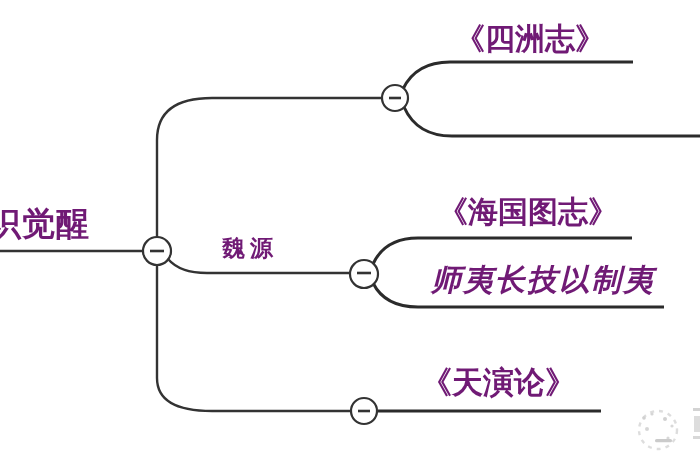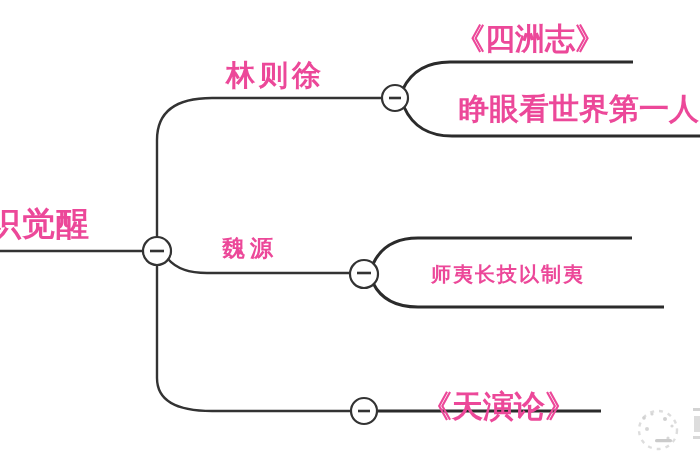--- a/index.html
+++ b/index.html
@@ -11,35 +11,35 @@
     overflow: hidden;
     font-family: "Liberation Sans", sans-serif;
   }
   #connector-svg {
     position: absolute;
     left: 0; top: 0;
     width: 700px; height: 470px;
   }
   .node-label {
     position: absolute;
-    color: #ec4899;
+    color: #701a75;
     font-weight: 600;
     white-space: nowrap;
     line-height: 1.1;
     user-select: none;
   }
   .lbl-root   { left: -12px; top: 206px; font-size: 33px; letter-spacing: 1px; }
   .lbl-b1     { left: 226px; top: 60px;  font-size: 29px; letter-spacing: 4px; }
   .lbl-b1c1   { left: 455px; top: 22px;  font-size: 30px; }
   .lbl-b1c2   { left: 459px; top: 92px;  font-size: 30px; }
   .lbl-b2     { left: 222px; top: 236px; font-size: 23px; letter-spacing: 5px; }
   .lbl-b2c1   { left: 438px; top: 195px; font-size: 30px; }
-  .lbl-b2c2   { left: 431px; top: 263px; font-size: 20px; letter-spacing: 2px; }
+  .lbl-b2c2   { left: 431px; top: 263px; font-size: 30px; letter-spacing: 2px; font-style: italic; }
   .lbl-b3     { left: 223px; top: 371px; font-size: 31px; letter-spacing: 5px; }
-  .lbl-b3c1   { left: 421px; top: 366px; font-size: 31px; margin-top: 24px; }
+  .lbl-b3c1   { left: 421px; top: 366px; font-size: 31px; }
   .connector  { fill: none; stroke: #333333; stroke-width: 2.4px; }
   .child-line { fill: none; stroke: #2b2b2b; stroke-width: 3px; }
   .collapse-circle { fill: #ffffff; stroke: #333333; stroke-width: 2.2px; cursor: pointer; }
   .minus-dash { stroke: #333333; stroke-width: 2.6px; }
   .wm { opacity: 0.85; }
 </style>
 </head>
 <body>
 
 <div id="screen">
@@ -89,22 +89,21 @@
       <circle cx="668" cy="438" r="1.6" fill="#d2d2d2"></circle>
       <rect x="655" y="439" width="17" height="3.2" rx="1.5" fill="#c2c2c2"></rect>
       <rect x="693" y="408" width="7" height="3" fill="#cccccc"></rect>
       <rect x="694" y="416" width="6" height="16" fill="#d8d8d8"></rect>
       <rect x="693" y="436" width="7" height="3" fill="#d2d2d2"></rect>
     </g>
   </svg>
 
   <div class="node-label lbl-root">识觉醒</div>
 
-  <div class="node-label lbl-b1">林则徐</div>
   <div class="node-label lbl-b1c1">《四洲志》</div>
-  <div class="node-label lbl-b1c2">睁眼看世界第一人</div>
 
   <div class="node-label lbl-b2">魏源</div>
+  <div class="node-label lbl-b2c1">《海国图志》</div>
   <div class="node-label lbl-b2c2">师夷长技以制夷</div>
 
   <div class="node-label lbl-b3c1">《天演论》</div>
 
 </div>
 
 </body></html>

